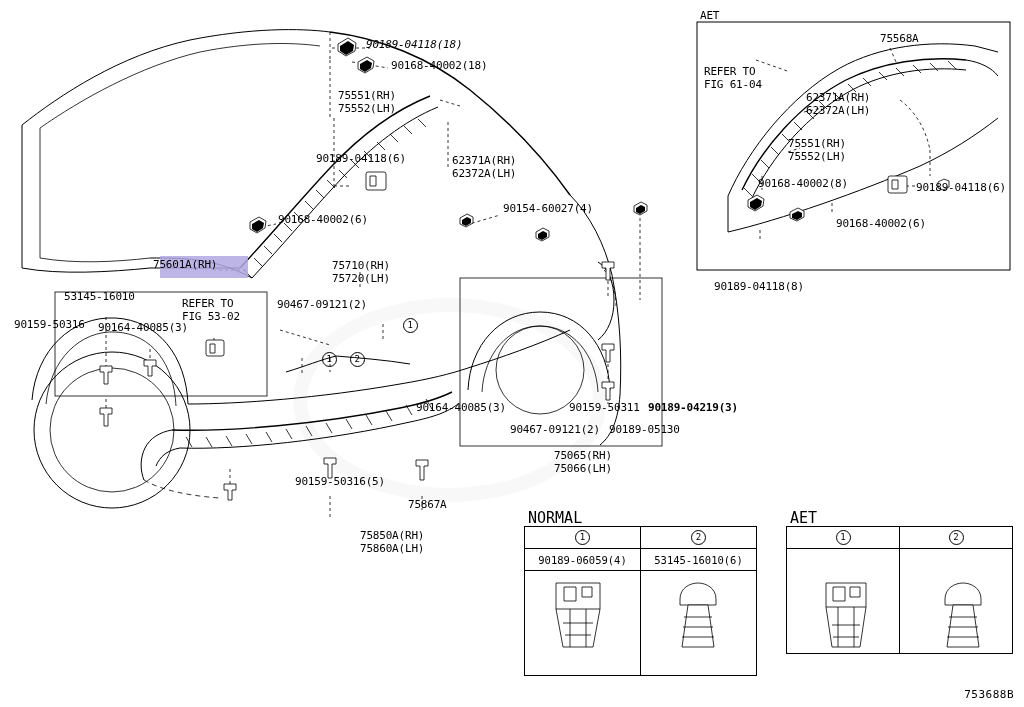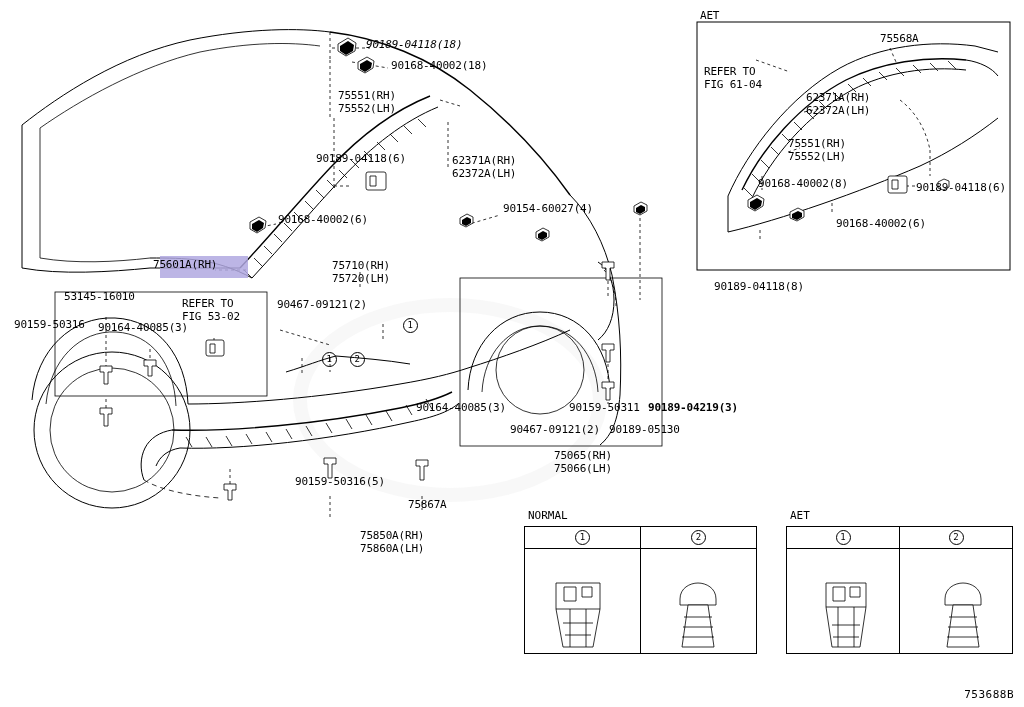--- a/index.html
+++ b/index.html
@@ -61,21 +61,21 @@
     height: 13px;
     border: 1px solid #000;
     border-radius: 50%;
     line-height: 12px;
     font-size: 9px;
     text-align: center;
   }
   .tbl-title {
     position: absolute;
     font-family: "DejaVu Sans Mono", monospace;
-    font-size: 11px;
+    font-size: 15px;
   }
   .figcode {
     position: absolute;
     right: 10px;
     bottom: 6px;
     font-family: "DejaVu Sans Mono", monospace;
     font-size: 11px;
     letter-spacing: 0.5px;
   }
   .wm {
@@ -361,20 +361,24 @@
   <table class="tbl" style="left:524px; top:526px; width:232px;">
     <colgroup>
         <col style="width:116px">
         <col style="width:116px">
       </colgroup>
     <tbody>
         <tr class="hdr-row">
       <td><span class="circnum">1</span></td>
       <td><span class="circnum">2</span></td>
     </tr>
+    <tr class="code-row">
+      <td>90189-06059(4)</td>
+      <td>53145-16010(6)</td>
+    </tr>
     <tr class="img-row">
       <td></td>
       <td></td>
     </tr>
   </tbody>
     </table>
 
   <div class="tbl-title" style="left:790px; top:509px;">AET</div>
   <table class="tbl" style="left:786px; top:526px; width:226px;">
     <colgroup>

